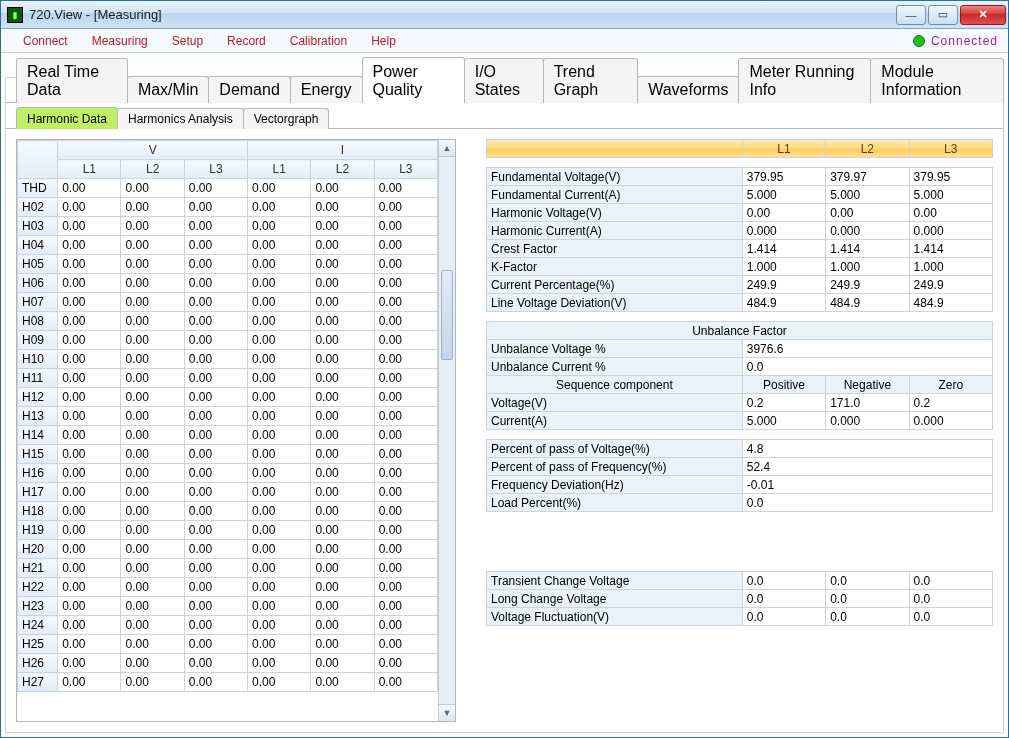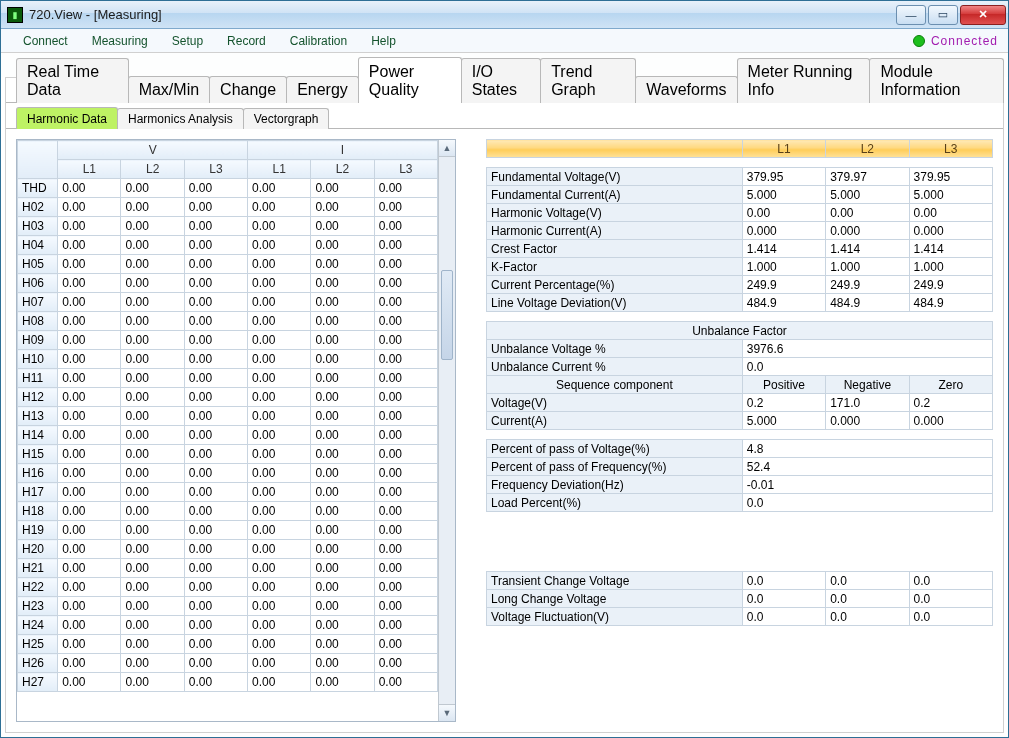--- a/index.html
+++ b/index.html
@@ -15,21 +15,21 @@
   .title-text { color: #1a1a1a; flex: 1; font-size: 13px; }
   .win-btns { display: flex; gap: 2px; }
   .win-btn { width: 30px; height: 20px; border: 1px solid #6b8fb0; border-radius: 3px; display: flex; align-items: center; justify-content: center; font-size: 11px; }
   .win-min, .win-max { background: linear-gradient(to bottom, #f2f8fd, #c9def2); color: #2a4560; }
   .win-close { width: 46px; background: linear-gradient(to bottom, #f08585, #d43a3a 45%, #c62828 46%, #e05050); color: #fff; font-weight: bold; border-color: #8a1f1f; }
   .menubar {
     height: 24px; background: #f5f9fd; display: flex; align-items: center; padding: 0 10px;
     border-bottom: 1px solid #d0d0d0;
   }
   .menu-items { display: flex; gap: 0; }
-  .menu-item { padding: 3px 12px; color: #14532d; cursor: default; }
+  .menu-item { padding: 3px 12px; color: #b91c1c; cursor: default; }
   .conn-status { margin-left: auto; display: flex; align-items: center; gap: 6px; color: #a21caf; font-size: 14px; letter-spacing: 1px; }
   .conn-dot { width: 12px; height: 12px; background: #1dbf1d; border-radius: 50%; border: 1px solid #0a7f0a; }
   .toolbar { height: 24px; display: flex; align-items: center; justify-content: flex-end; padding: 0 14px; background: #fdfefe; text-decoration: underline; }
   .checkbox-wrap { display: flex; align-items: center; gap: 4px; }
   .checkbox-wrap input { margin: 0; }
   .content { position: absolute; top: 76px; left: 4px; right: 4px; bottom: 4px; border: 1px solid #d0d0d0; background: #fff; }
   .main-tabs { display: flex; border-bottom: 1px solid #b8b8b8; background: #fff; padding-left: 10px; height: 25px; align-items: flex-end; }
   .main-tab { border: 1px solid #b8b8b8; border-bottom: none; padding: 4px 10px; background: #f4f4f4; margin-right: -1px; border-radius: 3px 3px 0 0; font-size: 16px; cursor: default; position: relative; top: 1px; }
   .main-tab.active { background: #fff; z-index: 2; padding-top: 5px; }
   .sub-tabs { display: flex; padding: 4px 0 0 10px; background: #fff; height: 26px; align-items: flex-end; border-bottom: 1px solid #b8b8b8; }
@@ -88,21 +88,21 @@
     <label class="checkbox-wrap">
       <input type="checkbox" checked="" style="">
       <span>Monitoring</span>
     </label>
   </div>
 
   <div class="content">
     <div class="main-tabs" id="main-tabs">
         <div class="main-tab">Real Time Data</div>
         <div class="main-tab">Max/Min</div>
-        <div class="main-tab">Change</div>
+        <div class="main-tab">Demand</div>
         <div class="main-tab">Energy</div>
         <div class="main-tab active">Power Quality</div>
         <div class="main-tab">I/O States</div>
         <div class="main-tab">Trend Graph</div>
         <div class="main-tab">Waveforms</div>
         <div class="main-tab">Meter Running Info</div>
         <div class="main-tab">Module Information</div>
       </div>
     <div class="sub-tabs" id="sub-tabs">
         <div class="sub-tab active">Harmonic Data</div>

